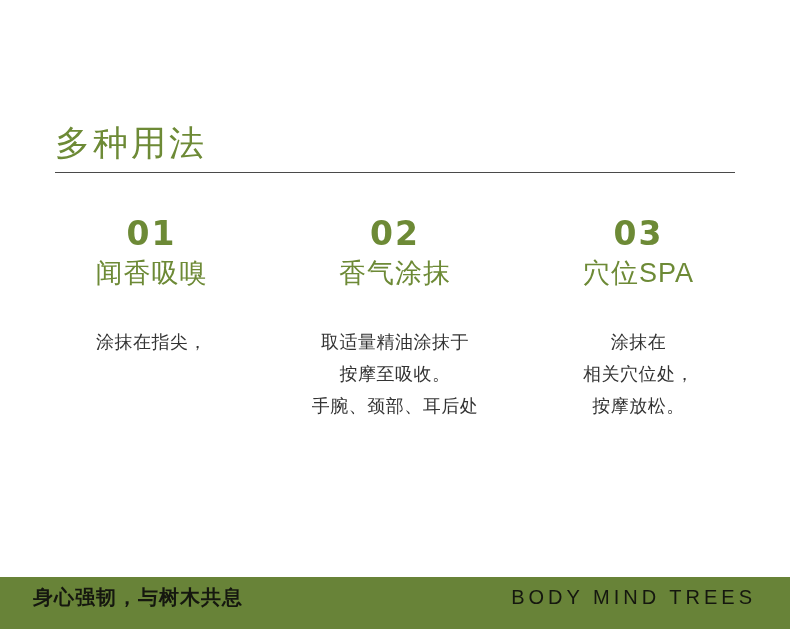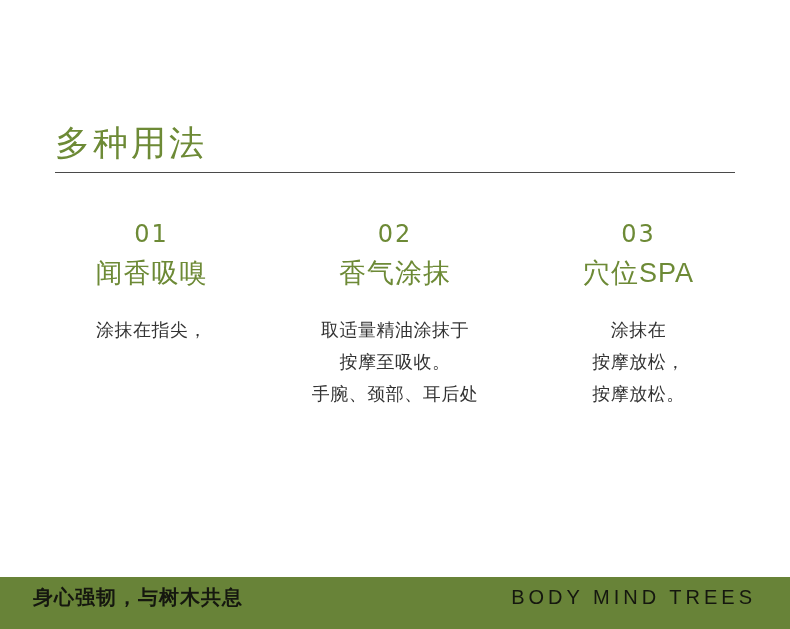--- a/index.html
+++ b/index.html
@@ -56,39 +56,39 @@
     justify-content: space-between;
   }
 
   .col {
     width: 243px;
     box-sizing: border-box;
     text-align: center;
   }
 
   .col-number {
-    font-size: 24px;
+    font-size: 33px;
     line-height: 36px;
     color: #6d8a36;
-    font-weight: 400;
+    font-weight: 700;
     letter-spacing: 2px;
     font-family: "DejaVu Sans", "Liberation Sans", sans-serif;
   }
 
   .col-heading {
     margin-top: 4px;
     font-size: 27px;
     line-height: 34px;
     color: #6d8a36;
     font-weight: 400;
     letter-spacing: 1px;
   }
 
   .col-body {
-    margin-top: 24px;
+    margin-top: 36px;
     font-size: 18px;
     line-height: 32px;
     color: #333333;
     font-weight: 400;
     letter-spacing: 0.5px;
   }
 
   .col-body .line {
     display: block;
     white-space: nowrap;
@@ -155,21 +155,21 @@
         <span class="line">按摩至吸收。</span>
         <span class="line">手腕、颈部、耳后处</span>
       </div>
     </div>
 
     <div class="col">
       <div class="col-number">03</div>
       <div class="col-heading">穴位SPA</div>
       <div class="col-body">
         <span class="line">涂抹在</span>
-        <span class="line">按摩放松，</span>
+        <span class="line">相关穴位处，</span>
         <span class="line">按摩放松。</span>
       </div>
     </div>
 
   </div>
 
   <div class="footer-bar">
     <div class="footer-slogan">身心强韧，与树木共息</div>
     <div class="footer-brand">BODY  MIND  TREES</div>
   </div>

